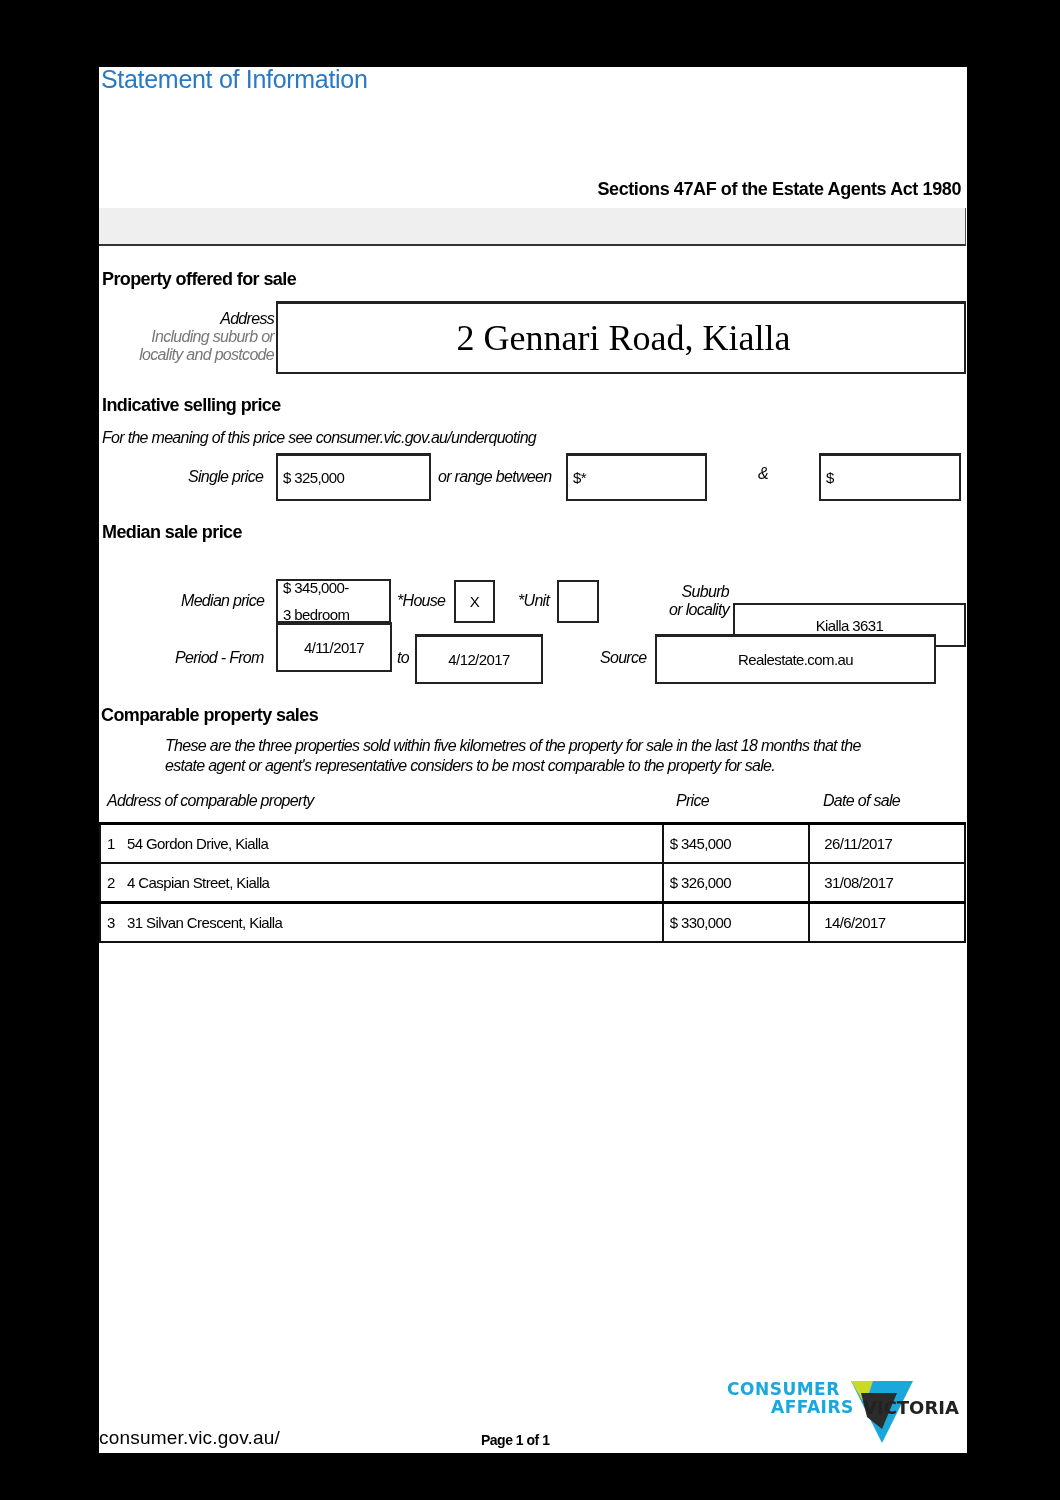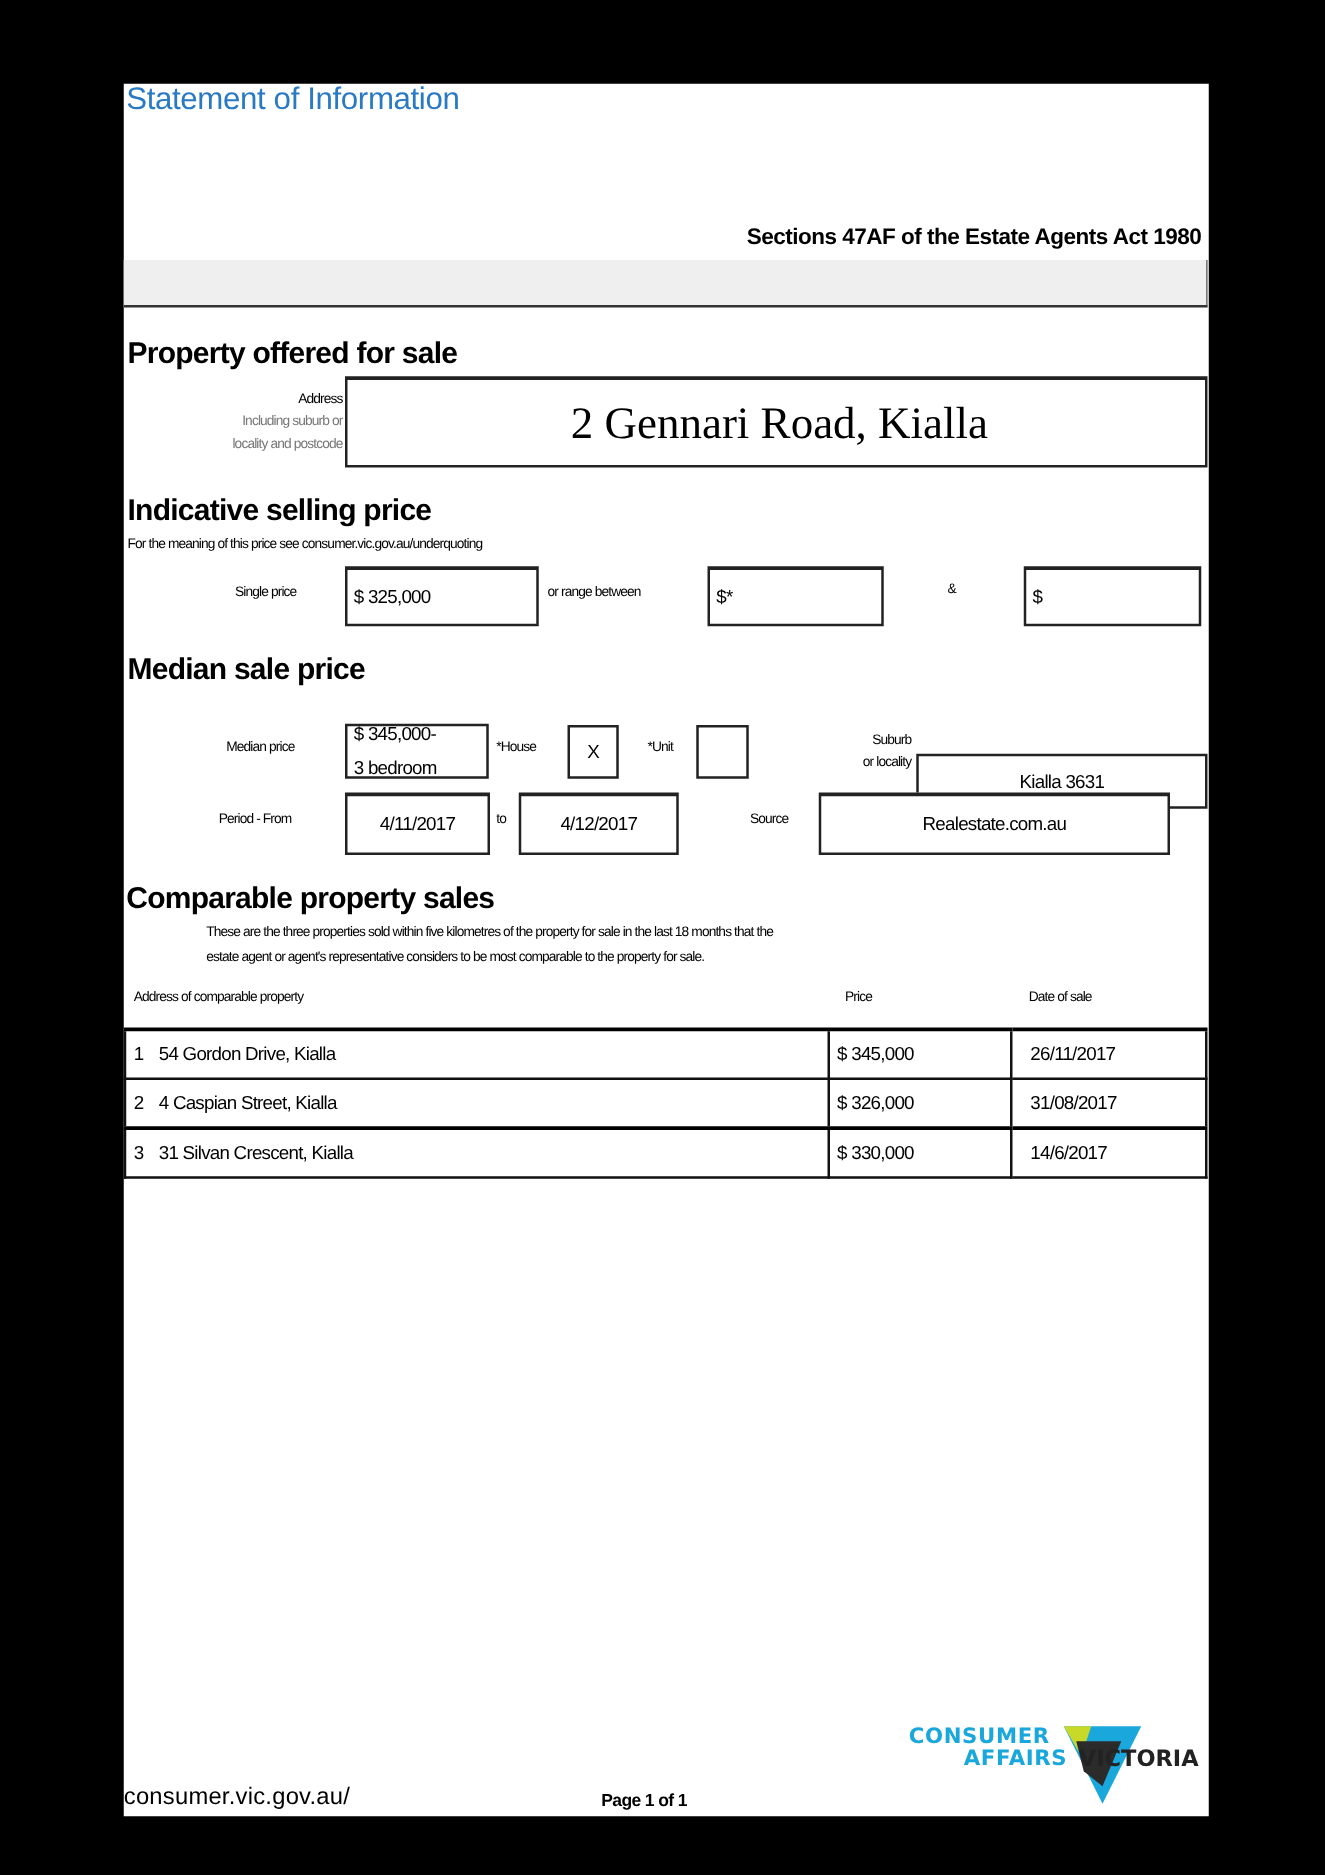--- a/index.html
+++ b/index.html
@@ -44,29 +44,30 @@
       white-space: nowrap;
     }
     .grey-bar {
       left: 0; top: 141px;
       width: 866px; height: 36px;
       background: #efefef;
       border-bottom: 2px solid #333;
       border-right: 1px solid #555;
     }
     .section-h {
-      font-size: 24px;
+      font-size: 18px;
       font-weight: bold;
       letter-spacing: -0.6px;
       white-space: nowrap;
     }
     .lbl {
-      font-size: 11px;
+      font-size: 16px;
       letter-spacing: -0.7px;
       white-space: nowrap;
+      font-style: italic;
     }
     .lbl-right { text-align: right; }
     .lbl-grey { color: #777; }
     .box {
       position: absolute;
       border: 2px solid #222;
       border-top-width: 3px;
       box-sizing: border-box;
       background: #fff;
       font-size: 15px;
@@ -191,21 +192,21 @@
   </div>
   <div class="abs lbl lbl-right" style="right:238px; top:516px; line-height:18px;">
     <div>Suburb</div>
     <div>or locality</div>
   </div>
   <div class="box thin center" style="left:634px; top:536px; width:233px; height:44px;">
     <span>Kialla 3631</span>
   </div>
 
   <div class="abs lbl" style="left:76px; top:582px;">Period - From</div>
-  <div class="box center" style="left:177px; top:567px; width:116px; height:50px;">
+  <div class="box center" style="left:177px; top:555px; width:116px; height:50px;">
     <span>4/11/2017</span>
   </div>
   <div class="abs lbl" style="left:298px; top:582px;">to</div>
   <div class="box center" style="left:316px; top:567px; width:128px; height:50px;">
     <span>4/12/2017</span>
   </div>
   <div class="abs lbl" style="left:501px; top:582px;">Source</div>
   <div class="box center" style="left:556px; top:567px; width:281px; height:50px;">
     <span>Realestate.com.au</span>
   </div>

